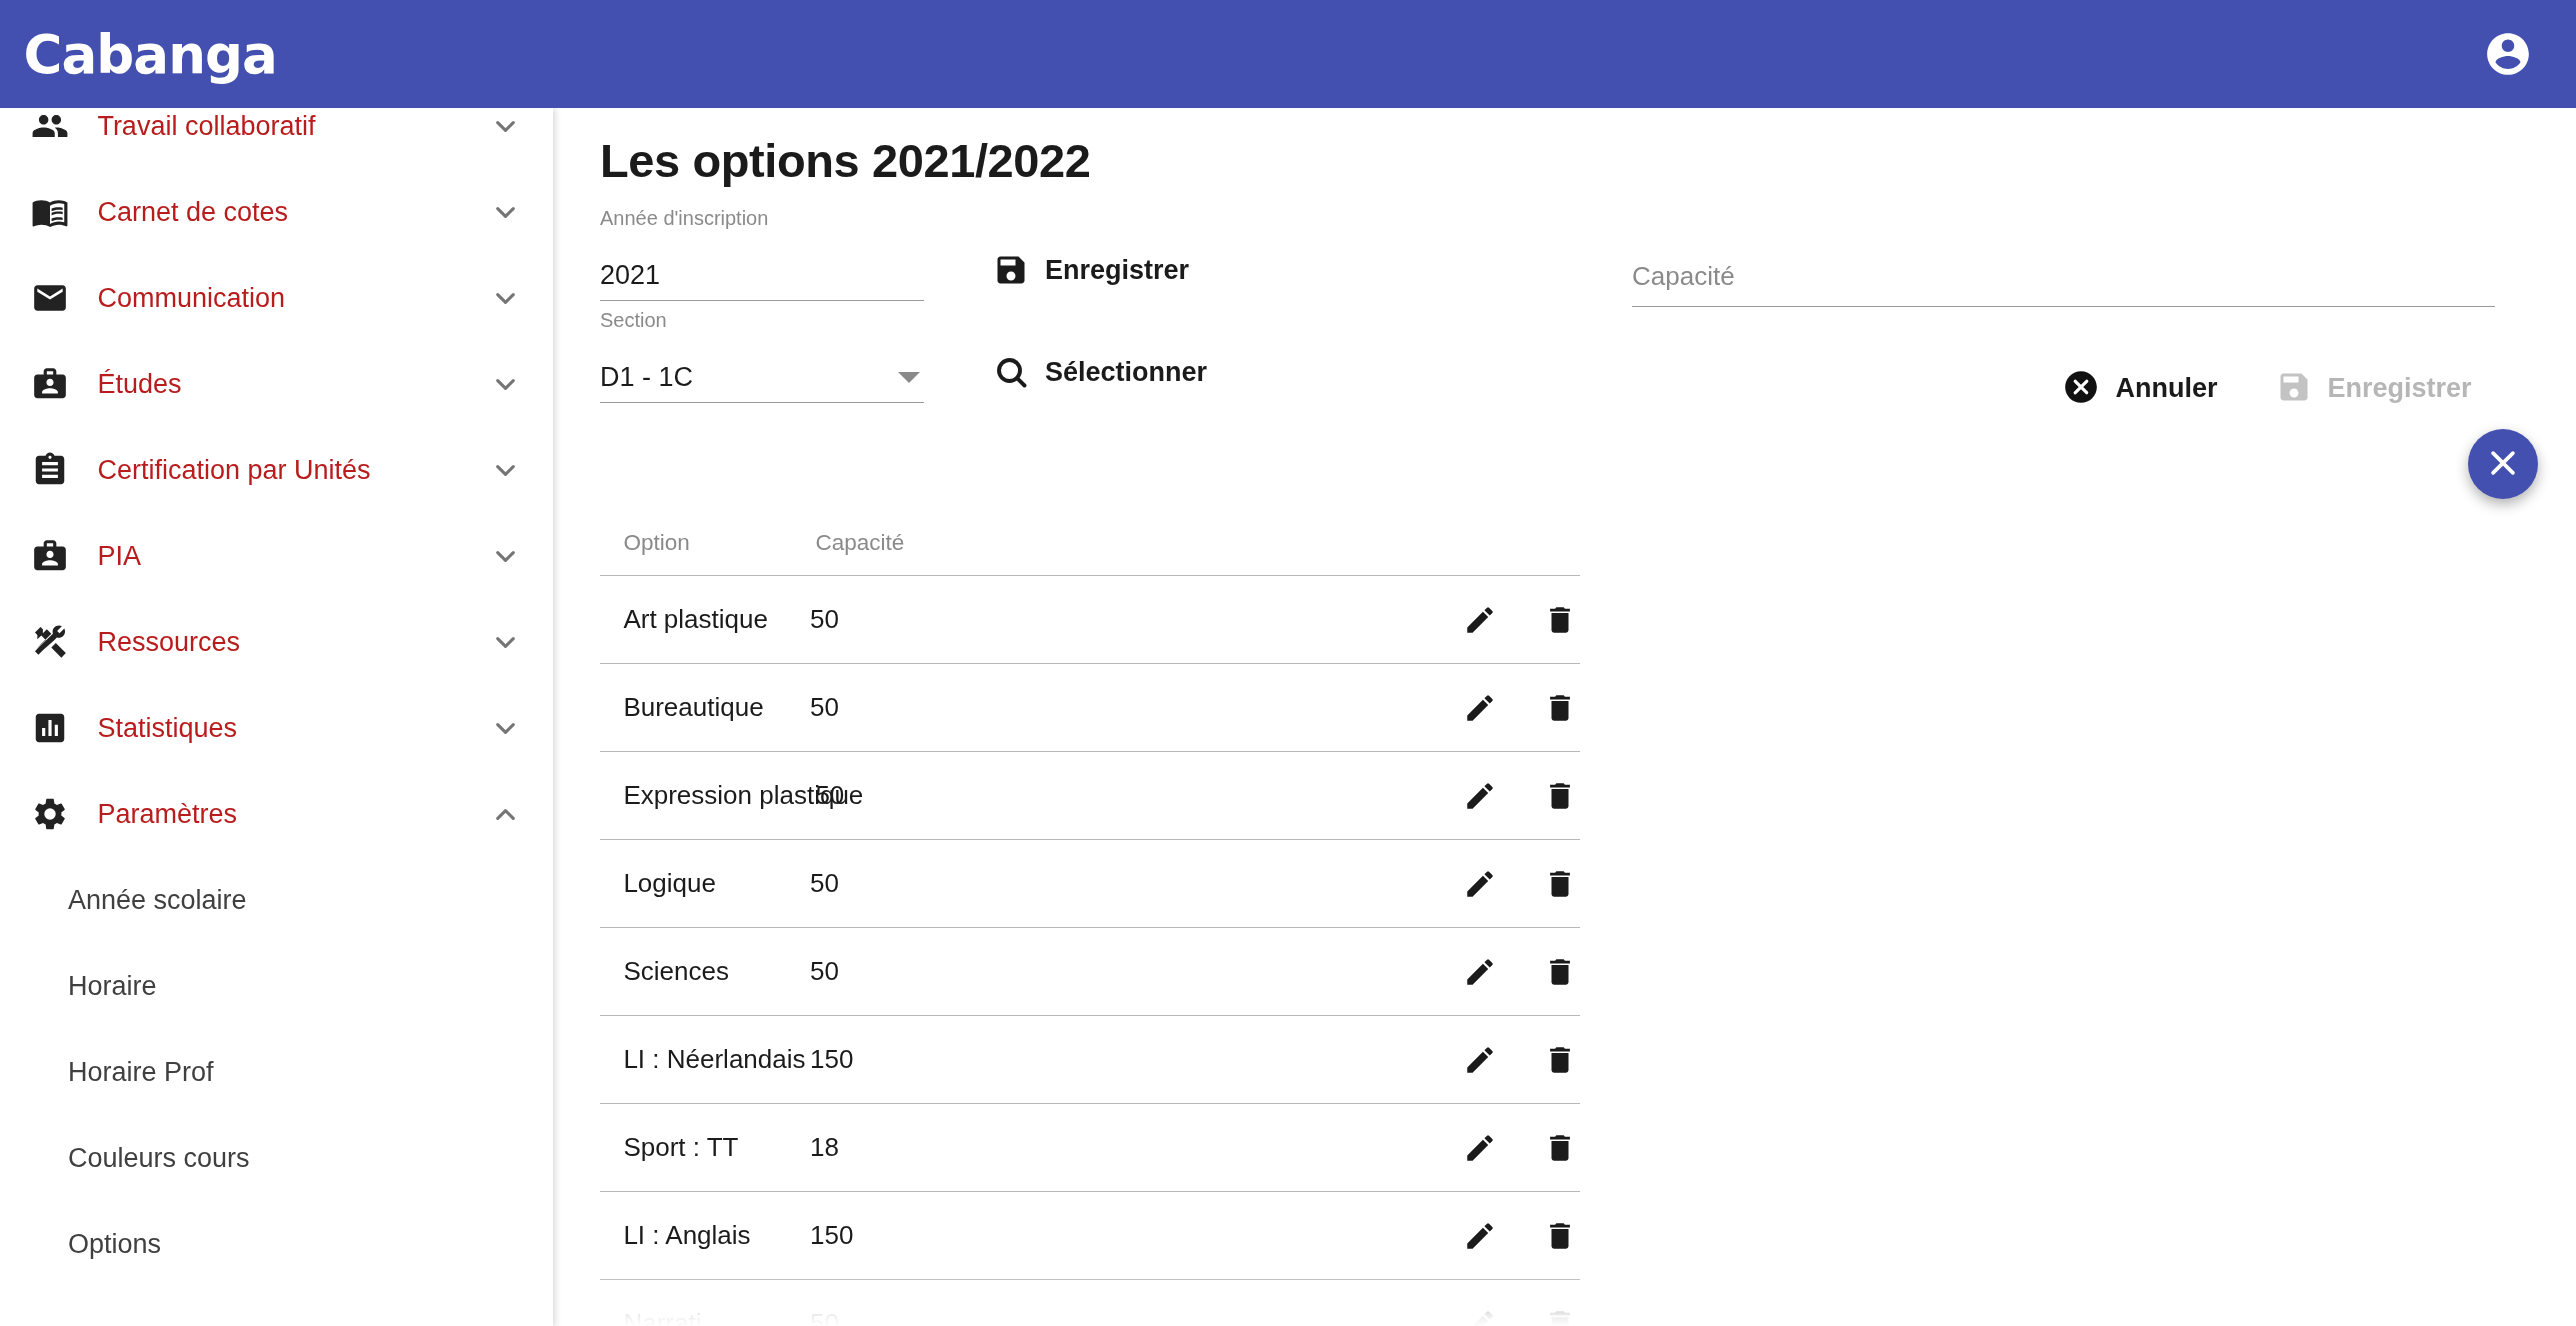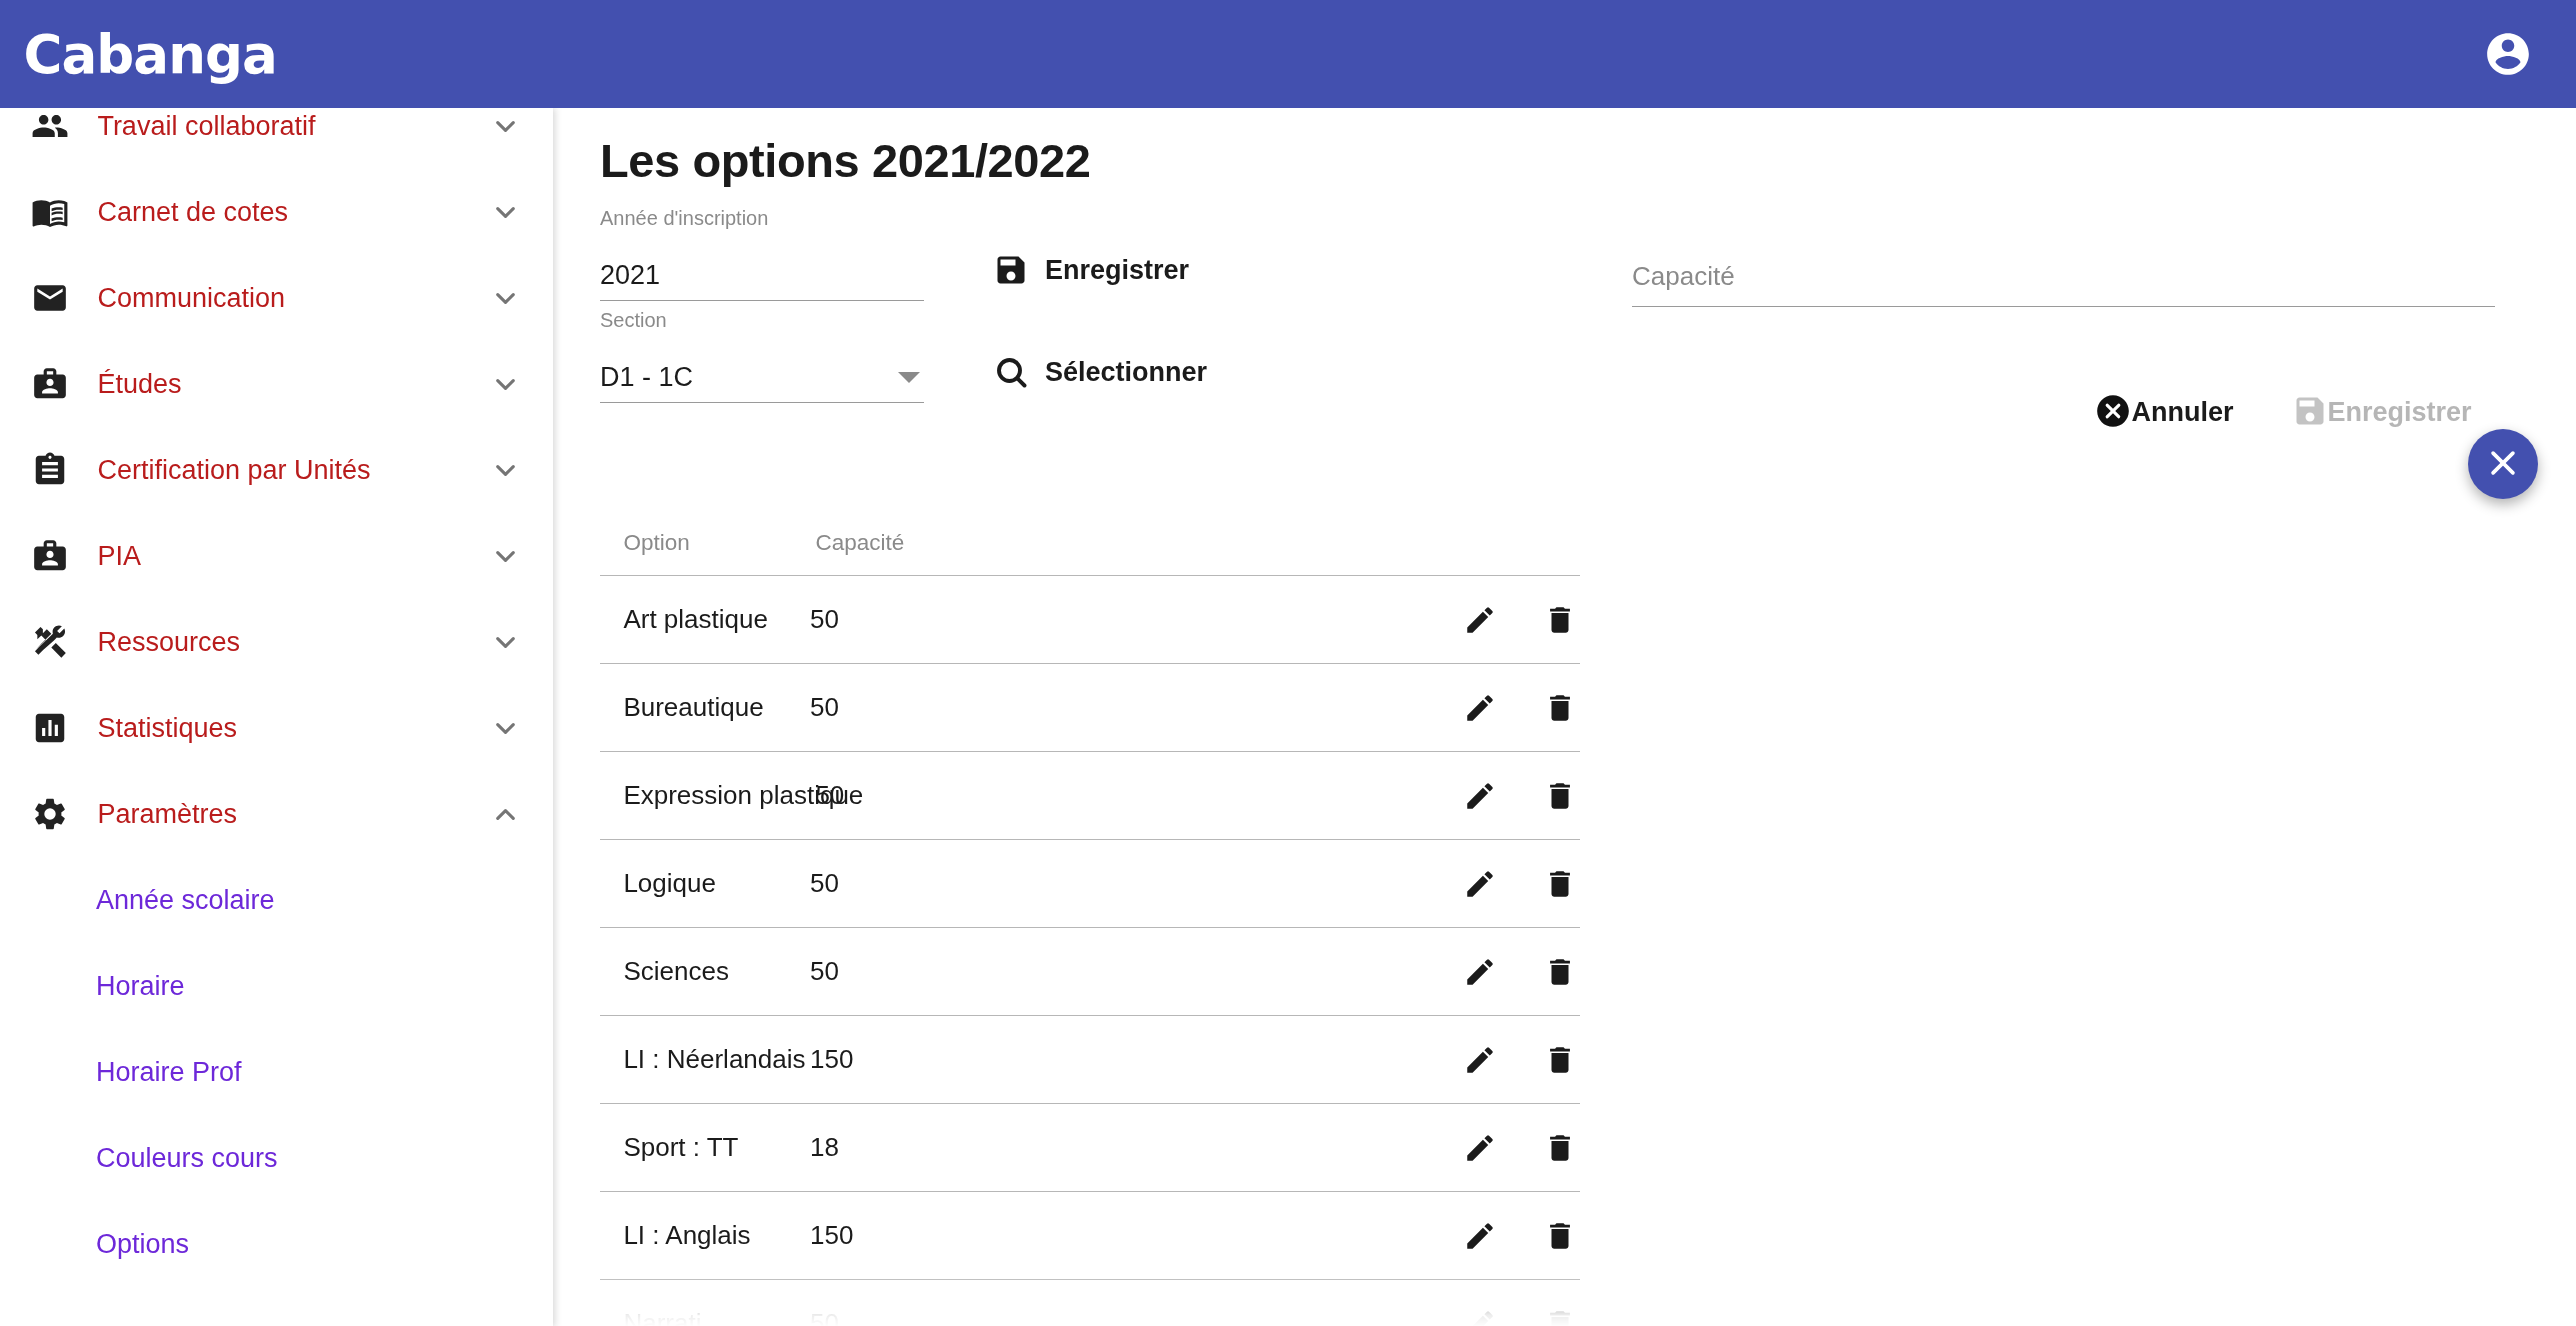--- a/index.html
+++ b/index.html
@@ -64,23 +64,23 @@
     white-space: nowrap;
   }
   .nav-item .nav-chevron {
     width: 31px; height: 31px;
     display: flex; align-items: center; justify-content: center;
     color: #757575;
   }
   .subnav-item {
     display: flex; align-items: center;
     height: 86px;
-    padding-left: 96px;
+    padding-left: 68px;
     font-size: 27px;
-    color: #6d28d9;
+    color: #404040;
     cursor: pointer;
     white-space: nowrap;
   }
 
   
   .main {
     position: absolute; top: 108px; left: 553px;
     width: 2023px; height: 1306px;
     background: #ffffff;
     overflow: hidden;
@@ -211,21 +211,21 @@
   .sf-underline { border-bottom: 1.8px solid #9a9a9a; }
 
   .sf-buttons {
     display: flex;
     justify-content: flex-end;
     align-items: center;
     gap: 58px;
     margin-top: 61px;
     padding-right: 23.4px;
   }
-  .sf-btn { display: flex; align-items: center; cursor: pointer; margin-top: 24px; }
+  .sf-btn { display: flex; align-items: center; gap: 16px; cursor: pointer; }
   .sf-btn .sf-label { font-size: 27px; font-weight: 700; white-space: nowrap; }
   .sf-btn.cancel .sf-label { color: #1b1b1b; }
   .sf-btn.save { cursor: default; }
   .sf-btn.save .sf-label { color: #b6b6b6; }
   .sf-btn.save .sf-ico { color: #c3c3c3; }
   .sf-btn.cancel .sf-ico { color: #111111; }
 
   
   .fab {
     position: absolute;

